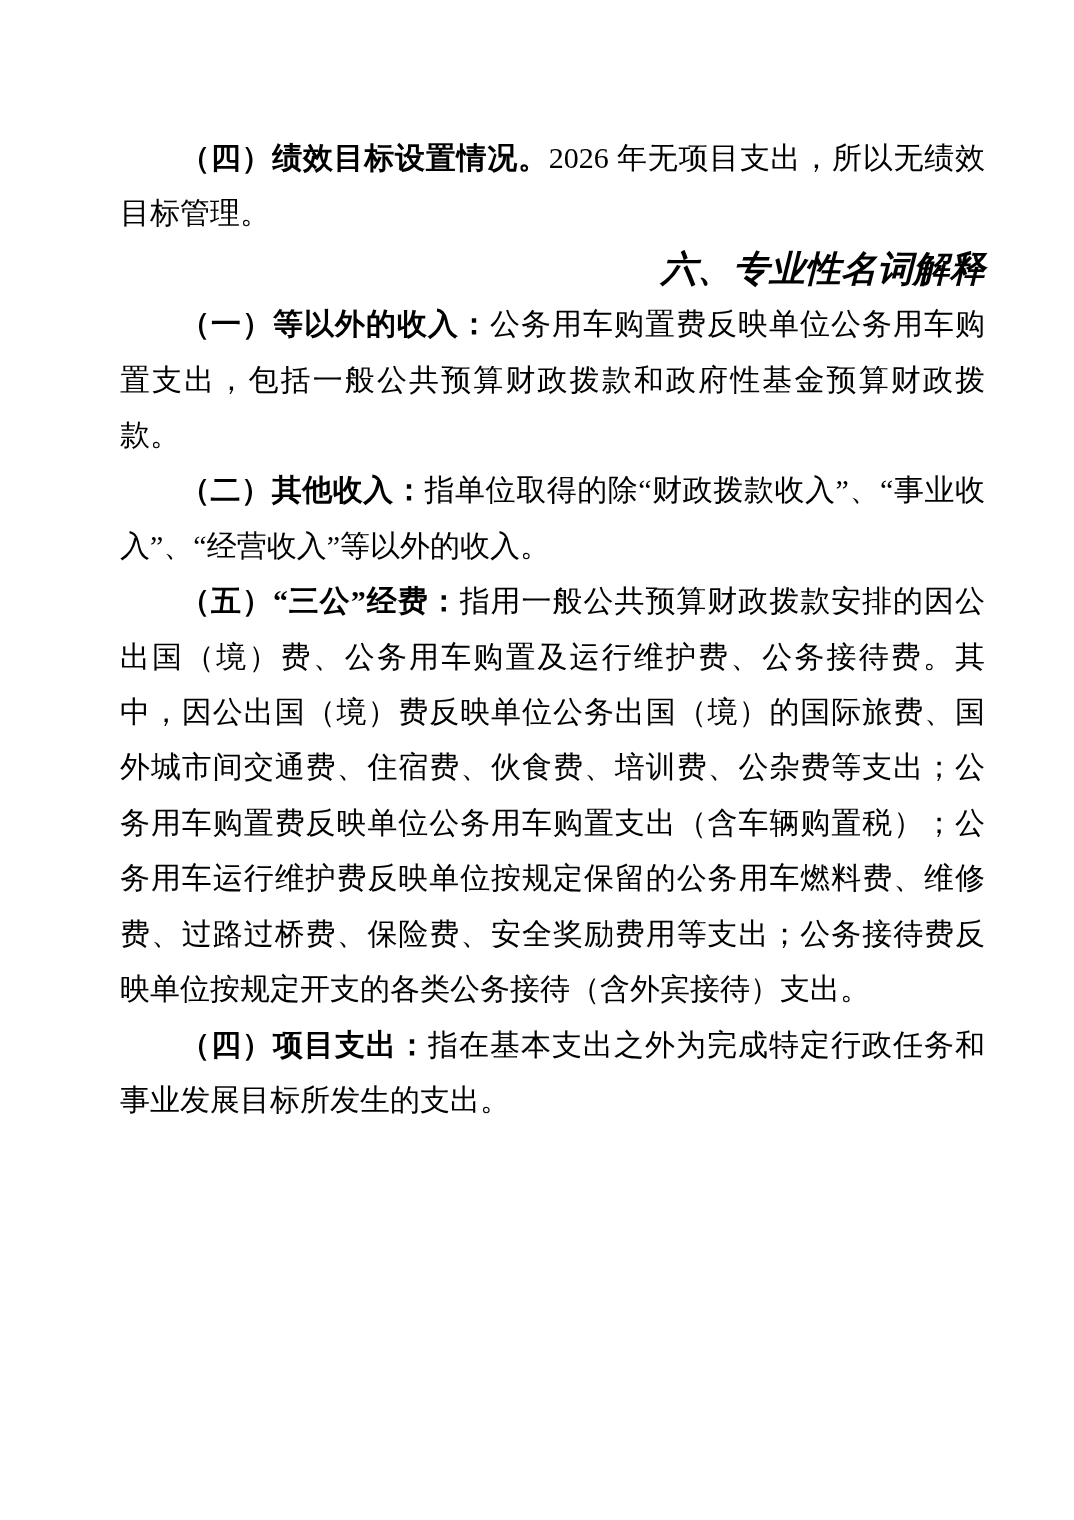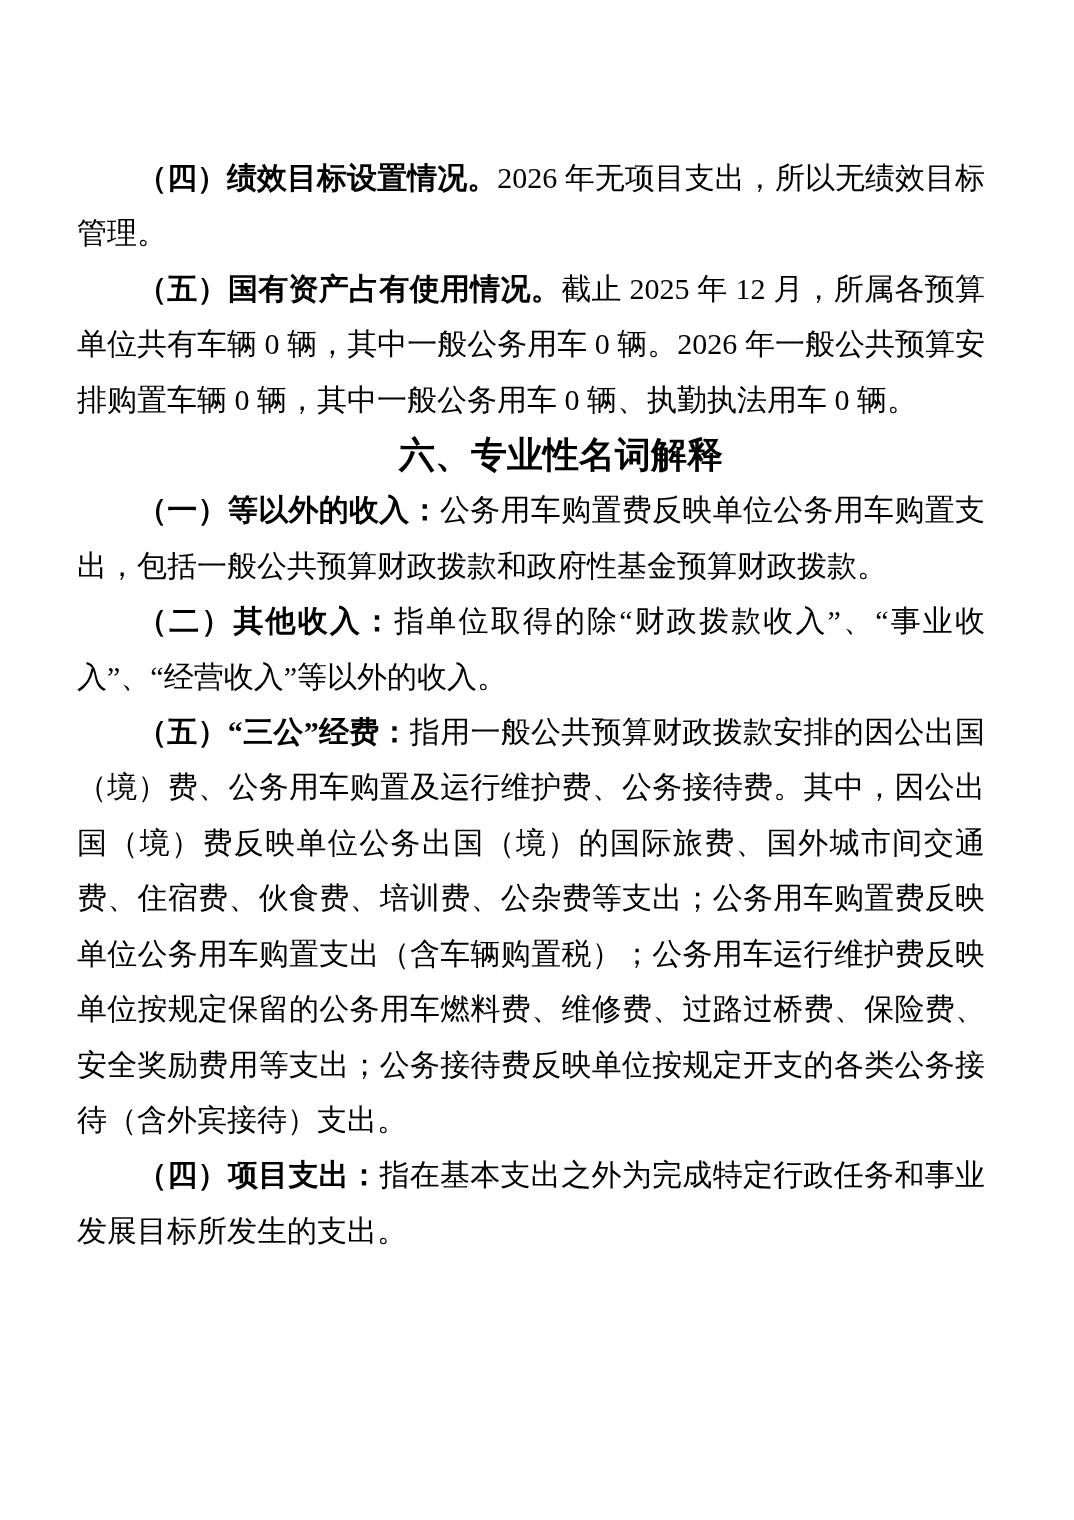--- a/index.html
+++ b/index.html
@@ -8,24 +8,23 @@
   }
   body {
     width: 1074px;
     height: 1520px;
     background: #ffffff;
   }
   .page {
     box-sizing: border-box;
     width: 1074px;
     height: 1373px;
-    padding: 130px 89px 0 77px;
+    padding: 130px 89px 0 120px;
     overflow: hidden;
     background: #ffffff;
-    margin-top: 20px;
   }
   .para {
     margin: 0;
     font-family: "Liberation Serif", "DejaVu Serif", serif;
     font-size: 30px;
     line-height: 55.4px;
     color: #000000;
     text-align: justify;
     text-indent: 60px;
   }
@@ -33,31 +32,31 @@
     font-weight: bold;
   }
   .heading {
     margin: 0;
     font-family: "Liberation Sans", "DejaVu Sans", sans-serif;
     font-size: 36px;
     font-weight: bold;
     line-height: 55.4px;
     color: #000000;
     text-indent: 60px;
-    text-align: center;
+    text-align: right;
+    font-style: italic;
   }
 </style>
 </head>
 <body>
 
 <div class="page">
 
   <p class="para"><span class="lead">（四）绩效目标设置情况。</span><span>2026 年无项目支出，所以无绩效目标管理。</span></p>
 
-  <p class="para"><span class="lead">（五）国有资产占有使用情况。</span><span>截止 2025 年 12 月，所属各预算单位共有车辆 0 辆，其中一般公务用车 0 辆。2026 年一般公共预算安排购置车辆 0 辆，其中一般公务用车 0 辆、执勤执法用车 0 辆。</span></p>
 
   <h2 class="heading">六、专业性名词解释</h2>
 
   <p class="para"><span class="lead">（一）等以外的收入：</span><span>公务用车购置费反映单位公务用车购置支出，包括一般公共预算财政拨款和政府性基金预算财政拨款。</span></p>
 
   <p class="para"><span class="lead">（二）其他收入：</span><span>指单位取得的除“财政拨款收入”、“事业收入”、“经营收入”等以外的收入。</span></p>
 
 
   <p class="para"><span class="lead">（五）“三公”经费：</span><span>指用一般公共预算财政拨款安排的因公出国（境）费、公务用车购置及运行维护费、公务接待费。其中，因公出国（境）费反映单位公务出国（境）的国际旅费、国外城市间交通费、住宿费、伙食费、培训费、公杂费等支出；公务用车购置费反映单位公务用车购置支出（含车辆购置税）；公务用车运行维护费反映单位按规定保留的公务用车燃料费、维修费、过路过桥费、保险费、安全奖励费用等支出；公务接待费反映单位按规定开支的各类公务接待（含外宾接待）支出。</span></p>
 

